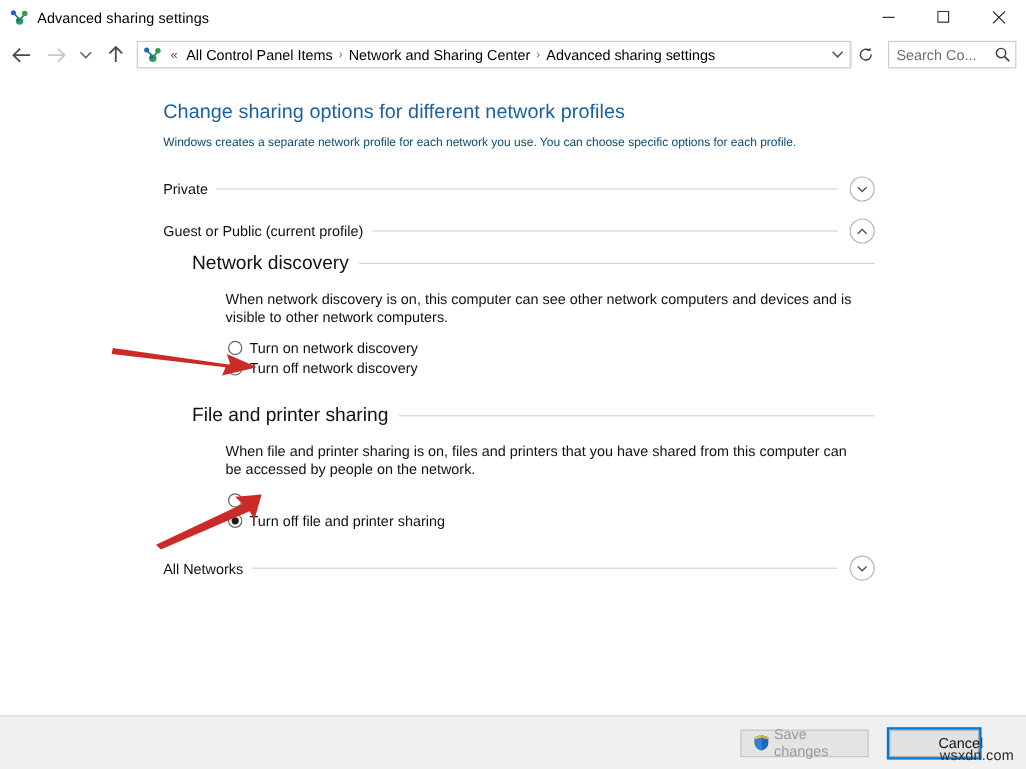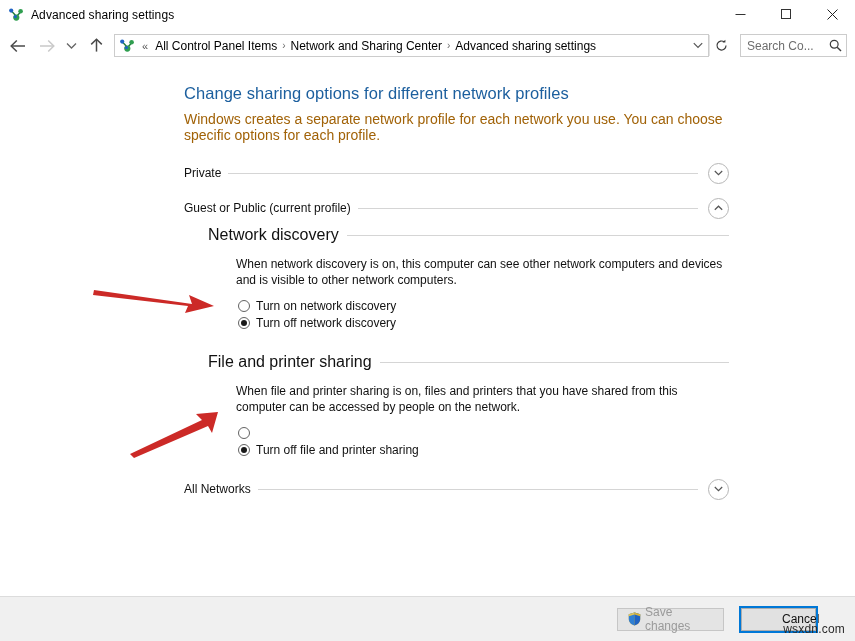--- a/index.html
+++ b/index.html
@@ -145,32 +145,32 @@
   }
 
   
   .content {
     flex: 1 1 auto;
     position: relative;
     background: #ffffff;
     padding: 22px 0 0 0;
     overflow: hidden;
   }
-  .inner { padding-left: 136px; padding-right: 126px; margin-left: 48px; }
+  .inner { padding-left: 136px; padding-right: 126px; }
 
   .page-title {
     font-size: 16.5px;
     color: #1c5f9e;
     margin: 0 0 9px 0;
     font-weight: normal;
     letter-spacing: 0.05px;
   }
   .page-desc {
-    font-size: 14px;
-    color: #a16207;
+    font-size: 10px;
+    color: #0c4a6e;
     line-height: 15.5px;
     max-width: 572px;
     margin-bottom: 16px;
   }
 
   
   .profile-row {
     display: flex;
     align-items: center;
     height: 28px;

